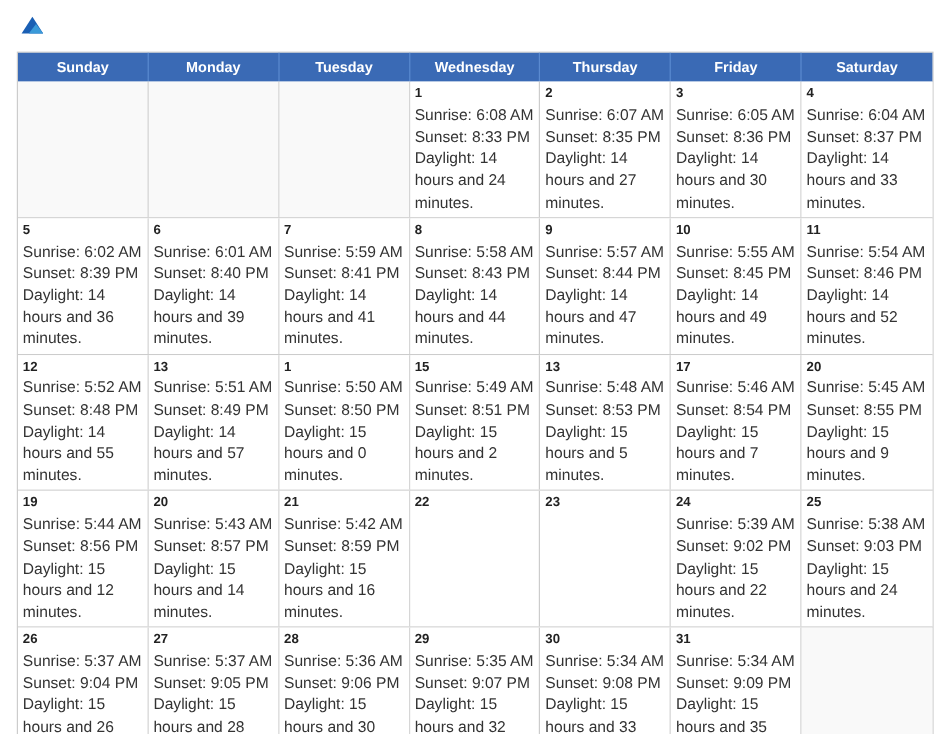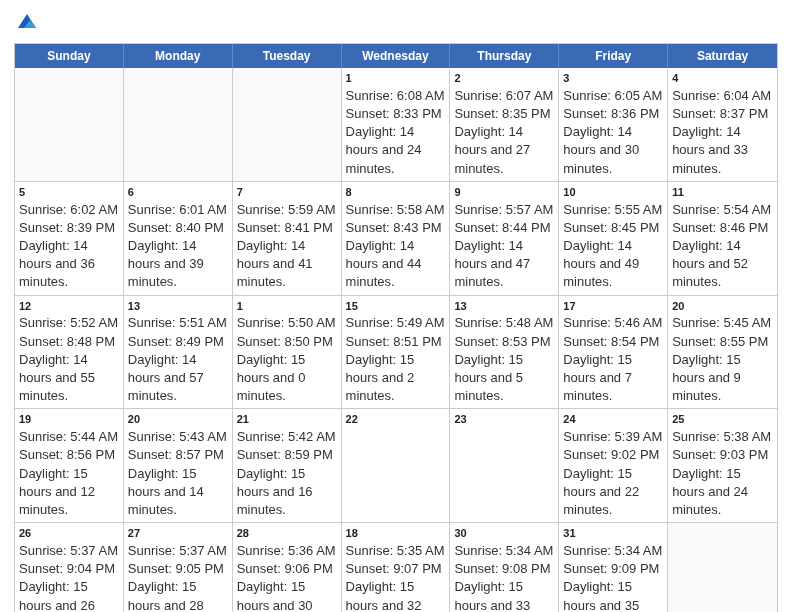--- a/index.html
+++ b/index.html
@@ -262,21 +262,21 @@
           </div>
           <div class="cal-cell">
             <span class="day-num">27</span>
             <div class="cell-info">Sunrise: 5:37 AM<br>Sunset: 9:05 PM<br>Daylight: 15 hours and 28 minutes.</div>
           </div>
           <div class="cal-cell">
             <span class="day-num">28</span>
             <div class="cell-info">Sunrise: 5:36 AM<br>Sunset: 9:06 PM<br>Daylight: 15 hours and 30 minutes.</div>
           </div>
           <div class="cal-cell">
-            <span class="day-num">18</span>
+            <span class="day-num">29</span>
             <div class="cell-info">Sunrise: 5:35 AM<br>Sunset: 9:07 PM<br>Daylight: 15 hours and 32 minutes.</div>
           </div>
           <div class="cal-cell">
             <span class="day-num">30</span>
             <div class="cell-info">Sunrise: 5:34 AM<br>Sunset: 9:08 PM<br>Daylight: 15 hours and 33 minutes.</div>
           </div>
           <div class="cal-cell">
             <span class="day-num">31</span>
             <div class="cell-info">Sunrise: 5:34 AM<br>Sunset: 9:09 PM<br>Daylight: 15 hours and 35 minutes.</div>
           </div>

